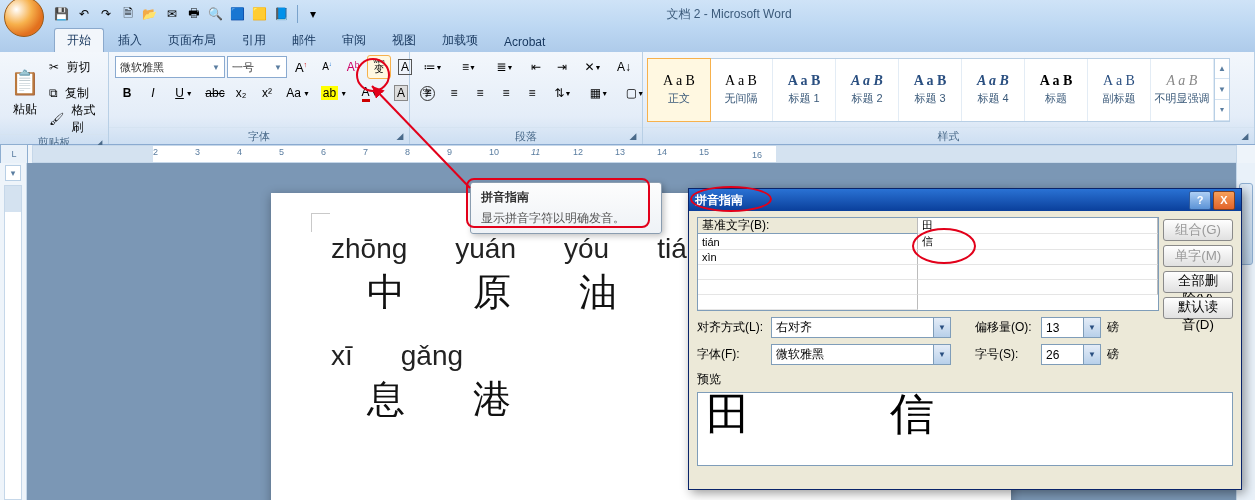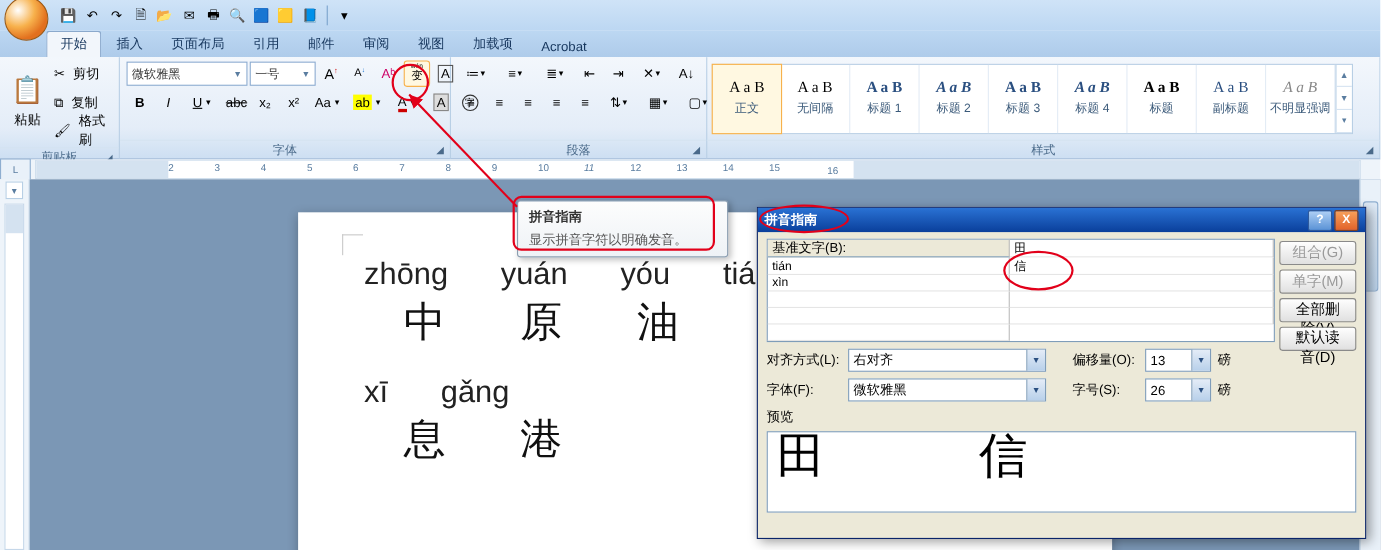--- a/index.html
+++ b/index.html
@@ -5,21 +5,21 @@
   html,body{margin:0;padding:0;font-family:"Microsoft YaHei","Segoe UI",Tahoma,sans-serif;font-size:12px;background:#fff;overflow:hidden;}
   .window{width:1255px;height:500px;position:relative;background:#fff;}
   
   .titlebar{height:28px;background:linear-gradient(#cfe3f7,#bcd7f2);display:flex;align-items:center;padding-left:4px;}
   .office-orb{width:38px;height:38px;border-radius:50%;background:radial-gradient(circle at 30% 30%,#fff,#f7b14c 40%,#e2701e 70%);border:1px solid #9a5a17;position:relative;z-index:5;margin-top:6px;}
   .qat{display:flex;align-items:center;margin-left:8px;gap:2px;}
   .qat-btn{width:20px;height:20px;display:flex;align-items:center;justify-content:center;border-radius:2px;}
   .qat-sep{width:1px;height:18px;background:#7aa3cc;margin:0 3px;}
   .title-text{flex:1;text-align:center;color:#3b5a7a;font-size:12px;margin-right:120px;}
   
-  .tabs{height:24px;background:linear-gradient(#bcd7f2,#aecbea);display:flex;align-items:flex-end;padding-left:42px;gap:2px;}
+  .tabs{height:24px;background:linear-gradient(#bcd7f2,#aecbea);display:flex;align-items:flex-end;padding-left:54px;gap:2px;}
   .tab{padding:3px 12px 3px;font-size:12px;color:#16365d;border-radius:3px 3px 0 0;}
   .tab.active{background:#f2f6fb;border:1px solid #8ba9cc;border-bottom:none;}
   
   .ribbon{height:92px;background:linear-gradient(#f3f7fc,#e4edf8 70%,#cddff2);border-bottom:1px solid #8aaad0;display:flex;}
   .group{border-right:1px solid #b8cfe5;display:flex;flex-direction:column;height:100%;}
   .group-body{flex:1;display:flex;align-items:center;padding:3px 6px;gap:4px;}
   .group-label{height:16px;text-align:center;font-size:11px;color:#4a6a8a;border-top:1px solid #d5e3f1;display:flex;align-items:center;justify-content:center;position:relative;padding:0 4px;}
   .group-label .dlauncher{position:absolute;right:2px;top:1px;width:12px;height:12px;font-size:9px;color:#4a6a8a;display:flex;align-items:center;justify-content:center;border:1px solid transparent;}
   .big-btn{display:flex;flex-direction:column;align-items:center;justify-content:center;width:46px;height:70px;gap:4px;}
   .small-btn{width:22px;height:22px;display:flex;align-items:center;justify-content:center;border:1px solid transparent;border-radius:3px;}
@@ -126,20 +126,21 @@
           <span class="ic">🟨</span>
         </div>
       <div class="qat-btn">
           <span class="ic">📘</span>
         </div>
       <div class="qat-sep"></div>
       <div class="qat-btn">
           <span class="ic">▾</span>
         </div>
     </div>
+    <div class="title-text">文档 2 - Microsoft Word</div>
   </div>
 
   <div class="tabs">
     <div class="tab active">开始</div>
     <div class="tab">插入</div>
     <div class="tab">页面布局</div>
     <div class="tab">引用</div>
     <div class="tab">邮件</div>
     <div class="tab">审阅</div>
     <div class="tab">视图</div>

